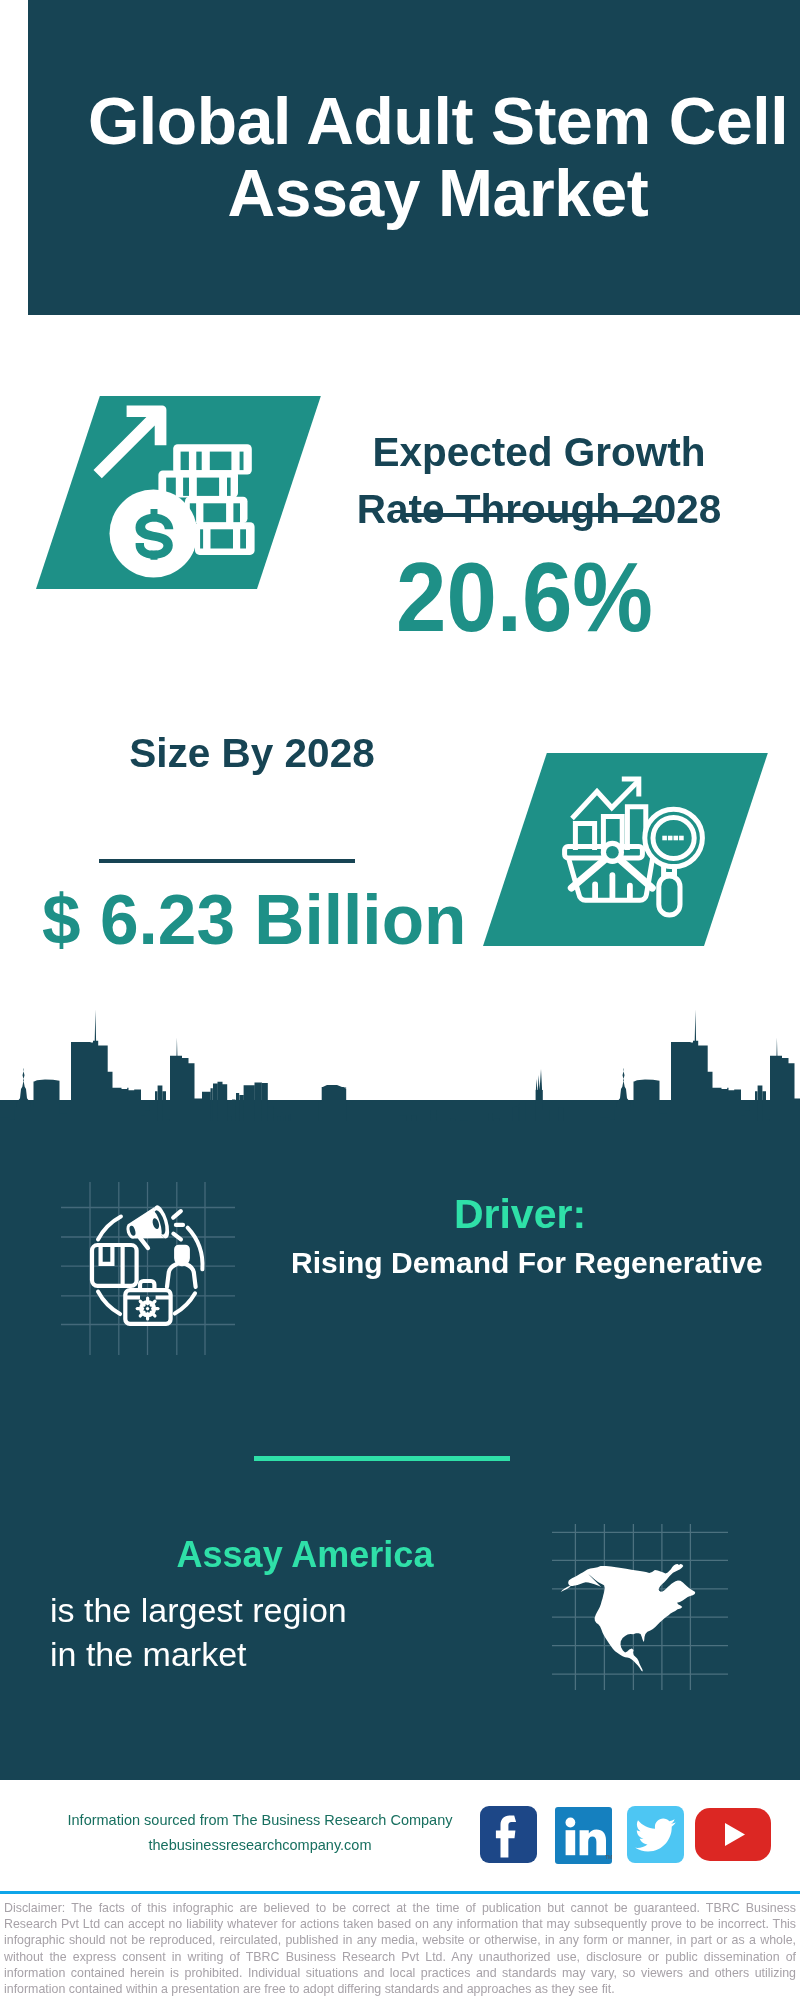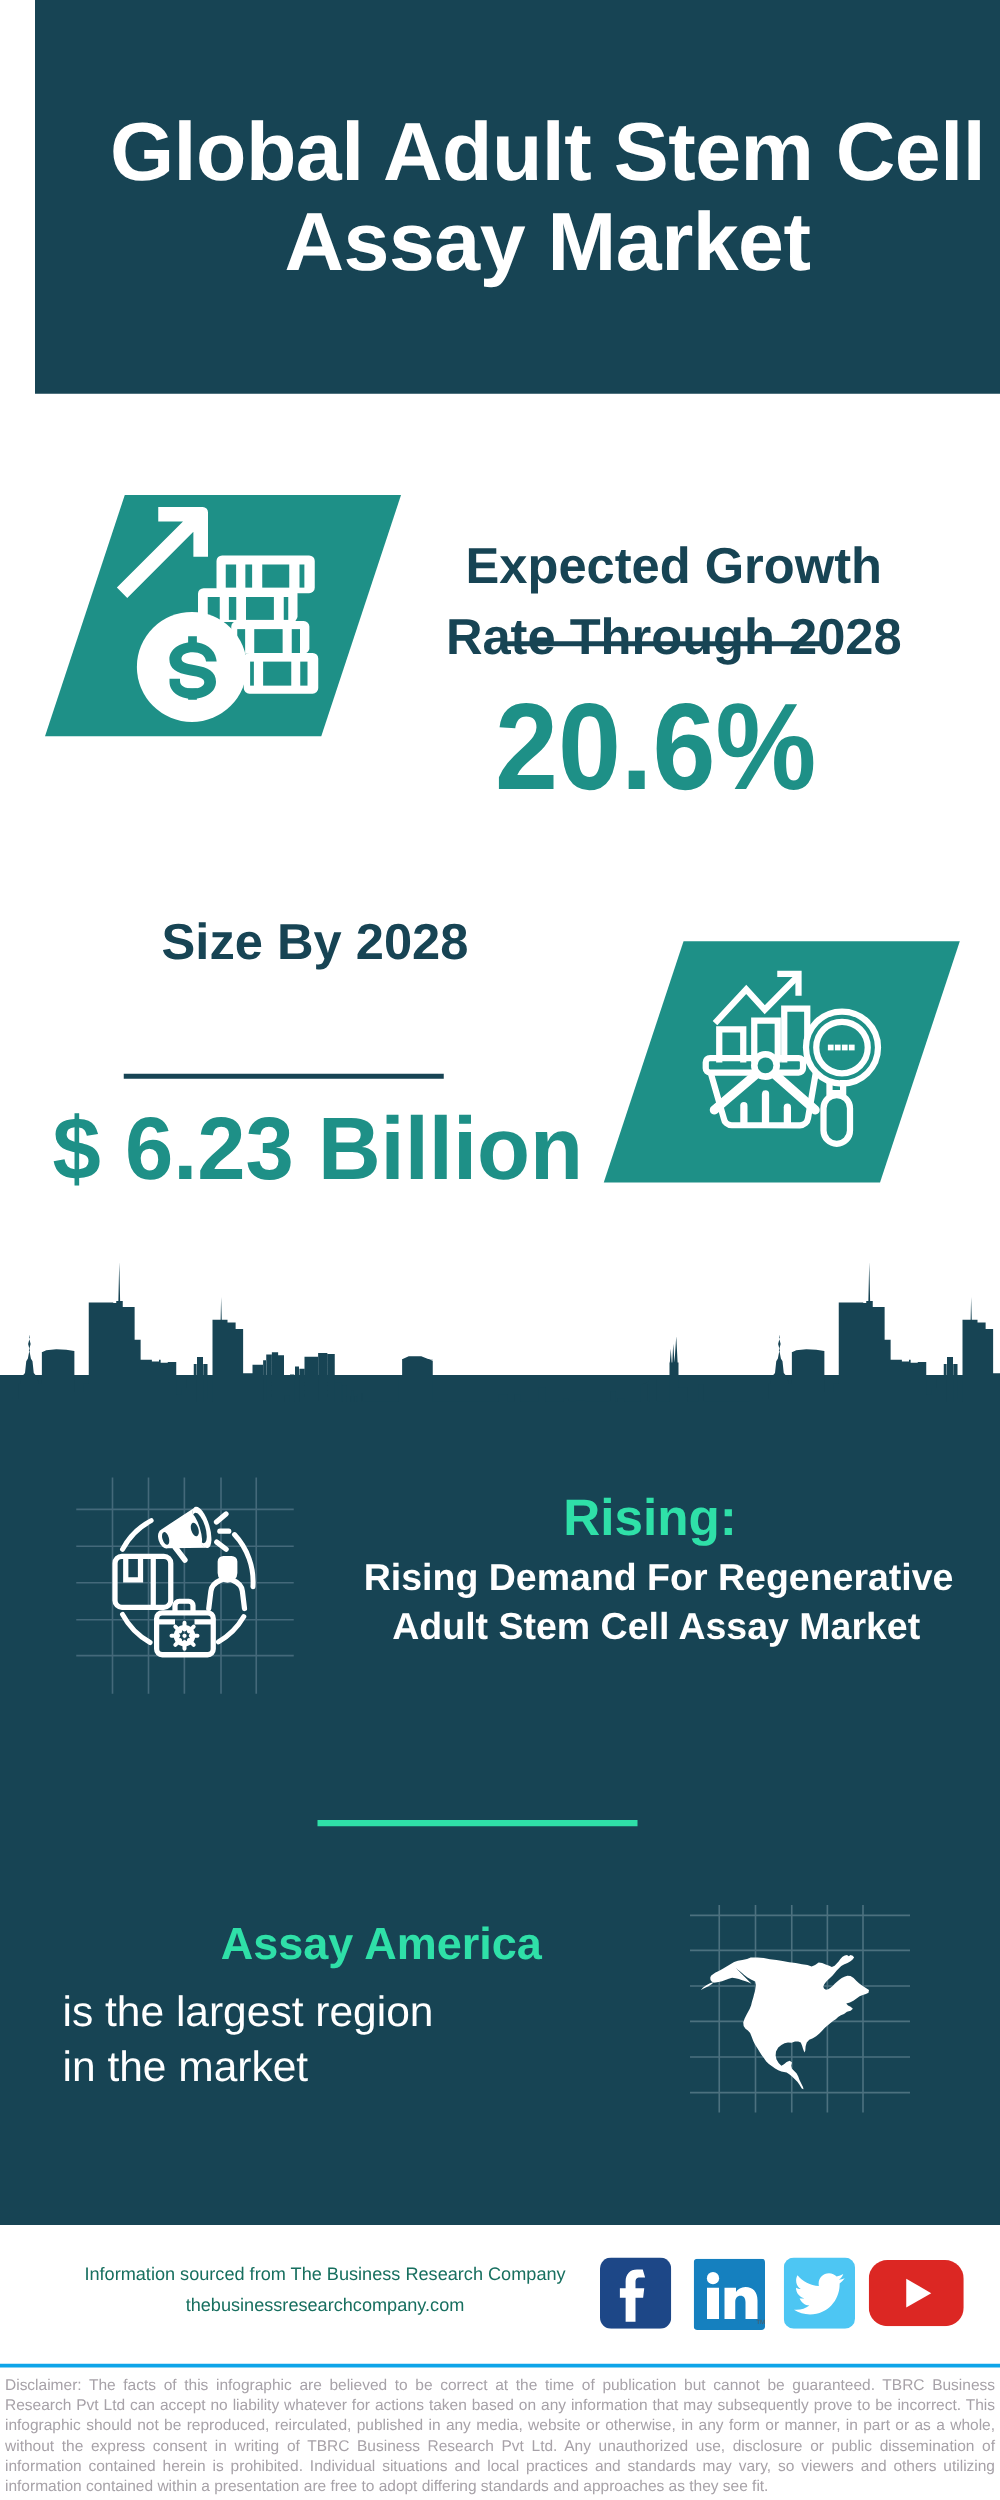--- a/index.html
+++ b/index.html
@@ -179,24 +179,23 @@
 <line x1="94.6" y1="132.6" x2="100" y2="132.6" stroke="#fff" stroke-width="3.2" stroke-linecap="round"></line>
 <line x1="93.14" y1="136.14" x2="96.95" y2="139.95" stroke="#fff" stroke-width="3.2" stroke-linecap="round"></line>
 <line x1="89.6" y1="137.6" x2="89.6" y2="143" stroke="#fff" stroke-width="3.2" stroke-linecap="round"></line>
 <line x1="86.06" y1="136.14" x2="82.25" y2="139.95" stroke="#fff" stroke-width="3.2" stroke-linecap="round"></line>
 <line x1="84.6" y1="132.6" x2="79.2" y2="132.6" stroke="#fff" stroke-width="3.2" stroke-linecap="round"></line>
 <line x1="86.06" y1="129.06" x2="82.25" y2="125.25" stroke="#fff" stroke-width="3.2" stroke-linecap="round"></line>
 <line x1="89.6" y1="127.6" x2="89.6" y2="122.2" stroke="#fff" stroke-width="3.2" stroke-linecap="round"></line>
 <line x1="93.14" y1="129.06" x2="96.95" y2="125.25" stroke="#fff" stroke-width="3.2" stroke-linecap="round"></line>
 </svg>
   </div>
-  <div class="drv-head" style="left:280px;top:1190px;width:480px;">Rising:</div>
+  <div class="drv-head" style="left:280px;top:1190px;width:480px;">Driver:</div>
   <div class="drv-body" style="left:291px;top:1243px;width:468px;">
     <div>Rising Demand For Regenerative</div>
-    <div>Adult Stem Cell Assay Market</div>
   </div>
   <div class="mint-rule" style="left:254px;top:1456px;width:256px;"></div>
 
   <div class="rgn-name" style="left:50px;top:1533px;width:510px;">Assay America</div>
   <div class="rgn-body" style="left:50px;top:1588px;width:510px;">
     <div>is the largest region</div>
     <div>in the market</div>
   </div>
   <div style="position:absolute;left:550px;top:1520px;width:180px;height:180px;">
 <svg viewBox="0 0 180 180" width="180" height="180">

